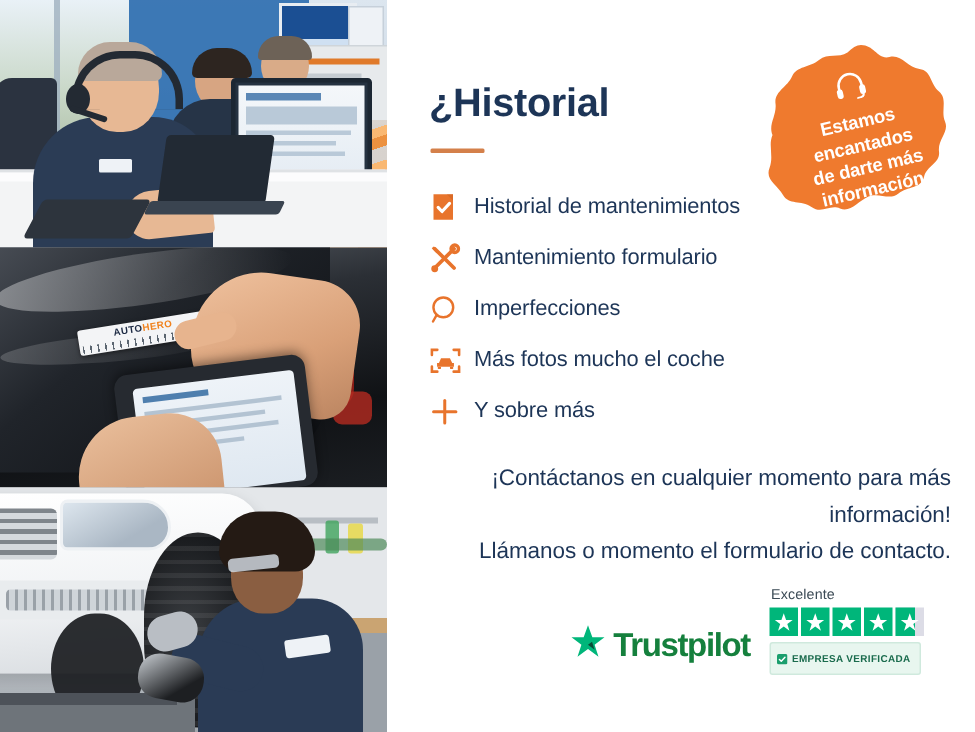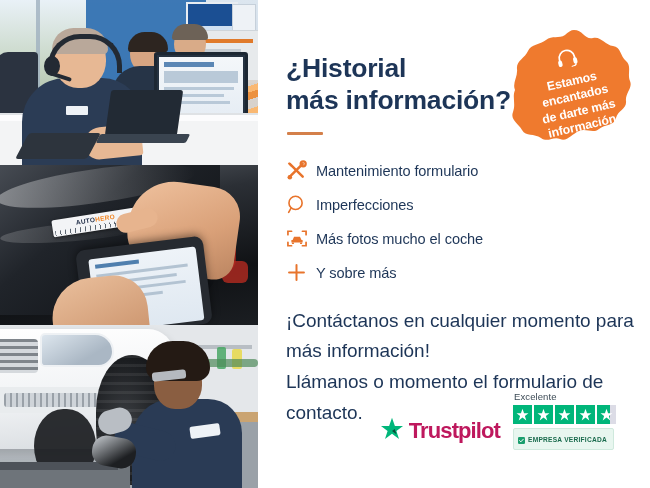--- a/index.html
+++ b/index.html
@@ -146,27 +146,27 @@
     letter-spacing:-.2px;margin:0;max-width:240px;
   }
   .headline span{display:block;}
   .rule{width:36px;height:3px;background:#d4804a;margin:15px 0 19px 1px;border-radius:1px;}
 
   .features{list-style:none;margin:0;padding:0;}
   .feat{display:flex;align-items:center;height:34px;}
   .feat .ico{width:30px;height:24px;flex:0 0 30px;display:flex;align-items:center;justify-content:flex-start;}
   .feat .ftxt{color:#1d3557;font-size:14.6px;letter-spacing:-.1px;white-space:nowrap;}
 
-  .blurb{margin:16px 16px 0 0;color:#1d3557;font-size:19px;line-height:1.62;letter-spacing:-.05px;}
+  .blurb{margin:16px 16px 0 0;color:#1d3557;font-size:15px;line-height:1.62;letter-spacing:-.05px;text-align:right;}
   .blurb span{display:block;}
 
   
   .tp{position:absolute;right:34px;bottom:38px;display:flex;align-items:flex-end;gap:13px;}
   .tplogo{display:flex;align-items:center;gap:5px;padding-bottom:6px;}
-  .tpname{font-size:22px;font-weight:700;color:#be185d;letter-spacing:-.9px;}
+  .tpname{font-size:22px;font-weight:700;color:#15803d;letter-spacing:-.9px;}
   .tpright{display:flex;flex-direction:column;align-items:flex-start;}
   .tpexc{font-size:9.5px;color:#3b4a55;margin:0 0 3px 1px;letter-spacing:.1px;}
   .stars{display:flex;gap:2px;}
   .star{width:19px;height:19px;background:#00b67a;display:flex;align-items:center;justify-content:center;position:relative;}
   .star.partial{background:#dcdce6;}
   .star.partial .fillpart{position:absolute;left:0;top:0;height:100%;width:70%;background:#00b67a;}
   .star svg{position:relative;z-index:2;}
   .verified{margin-top:4px;display:inline-flex;align-items:center;gap:3px;background:#e8f6ef;
     border:1px solid #cfe9dd;border-radius:2px;padding:1px 6px 1px 4px;}
   .vtxt{font-size:6.6px;font-weight:700;color:#1a6b4d;letter-spacing:.25px;}
@@ -292,27 +292,36 @@
       </div>
 
     </div>
 
   </div>
 
   <div class="content">
 
     <h1 class="headline">
       <span>¿Historial</span>
-      <span>más información?</span>
     </h1>
 
     <div class="rule"></div>
 
     <ul class="features">
 
+      <li class="feat">
+        <span class="ico">
+          <svg width="19" height="22" viewBox="0 0 19 22">
+            <path d="M3 2.5h13v17H3z" fill="#e8742c"></path>
+            <path d="M16 2.5v4.2l-4.2-4.2z" fill="#c95f1f" opacity=".45"></path>
+            <path d="M6.1 11.3l2.6 2.7 5-5.4" fill="none" stroke="#fff" stroke-width="2.1" stroke-linecap="round" stroke-linejoin="round"></path>
+          </svg>
+        </span>
+        <span class="ftxt">Historial de mantenimientos</span>
+      </li>
 
       <li class="feat">
         <span class="ico">
           <svg width="21" height="21" viewBox="0 0 22 22">
             <g stroke="#e8742c" stroke-width="2.6" stroke-linecap="round">
               <line x1="4" y1="4" x2="17.5" y2="17.5"></line>
               <line x1="17.5" y1="4" x2="4" y2="17.5"></line>
             </g>
             <path d="M3.2 2.4l3.4 3.4-1.3 1.3-3.4-3.4z" fill="#e8742c"></path>
             <circle cx="18" cy="4" r="2.6" fill="none" stroke="#e8742c" stroke-width="2.4"></circle>

